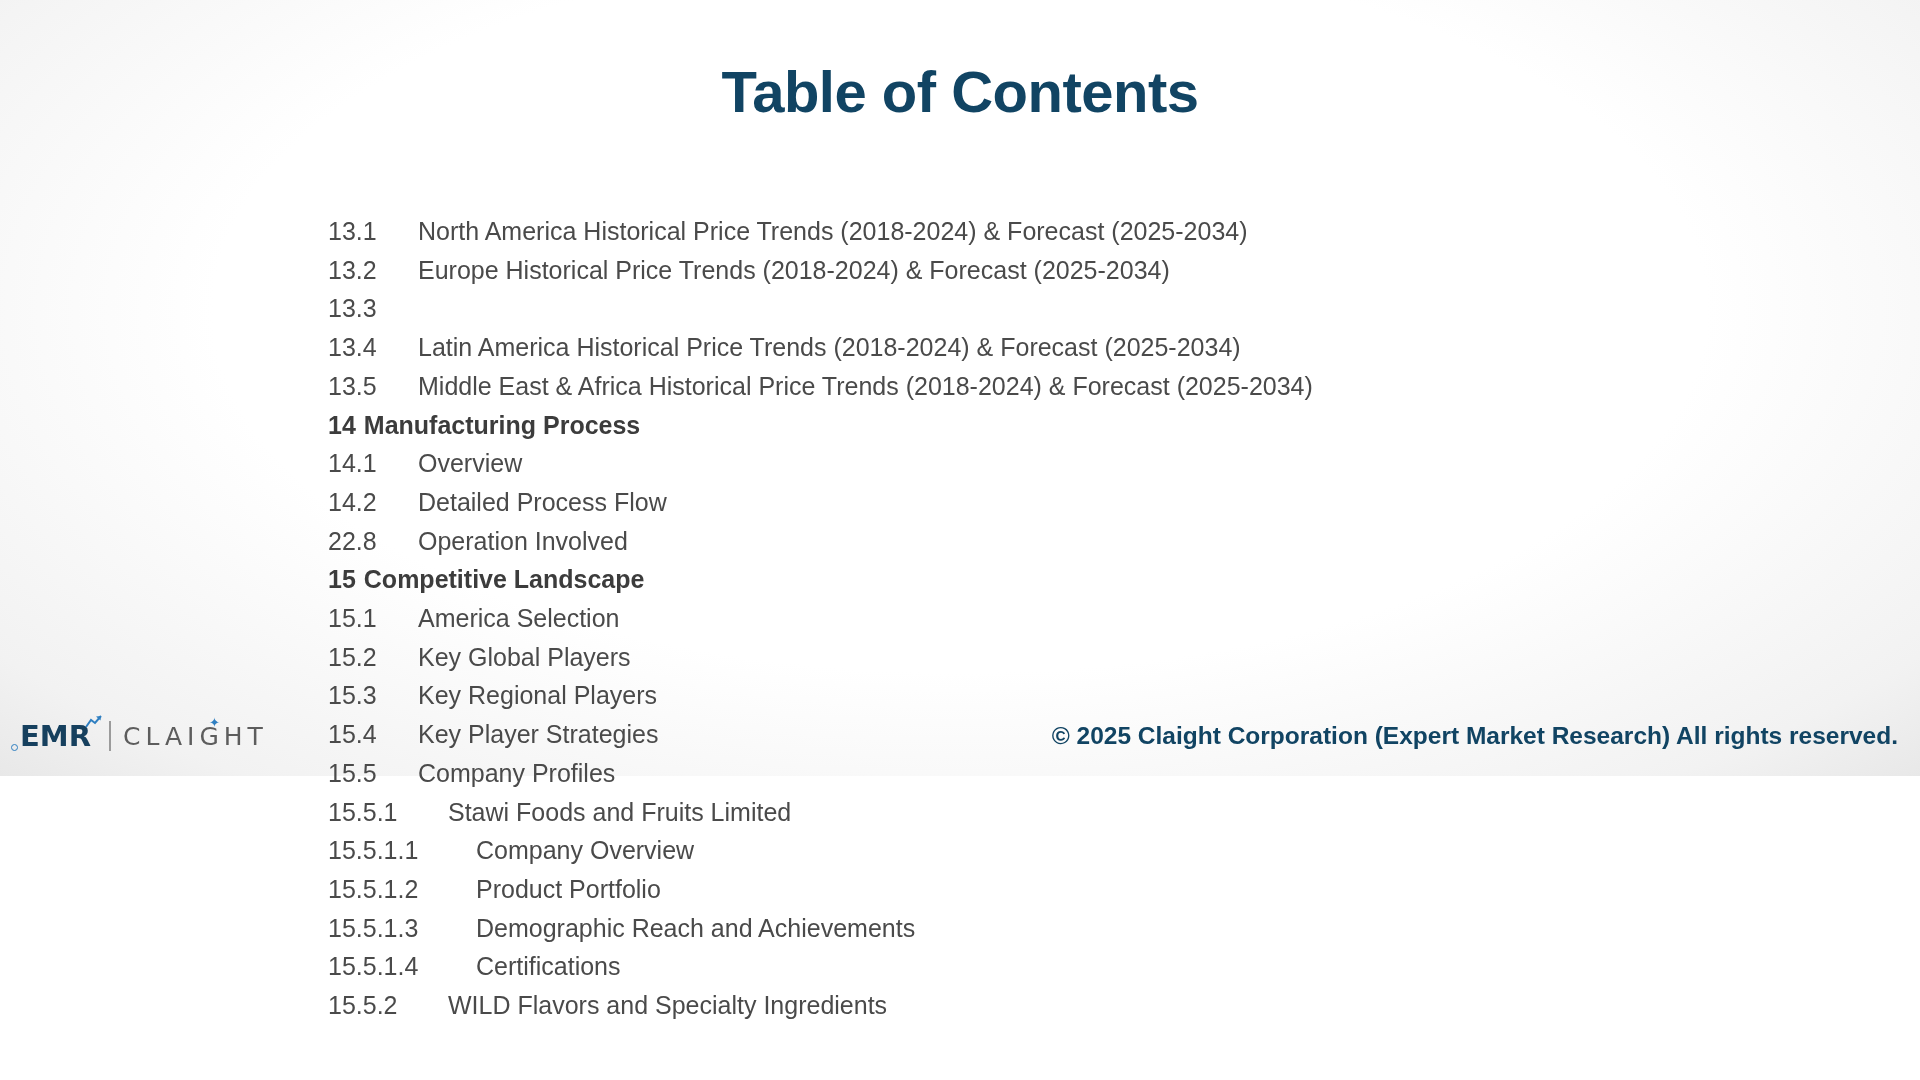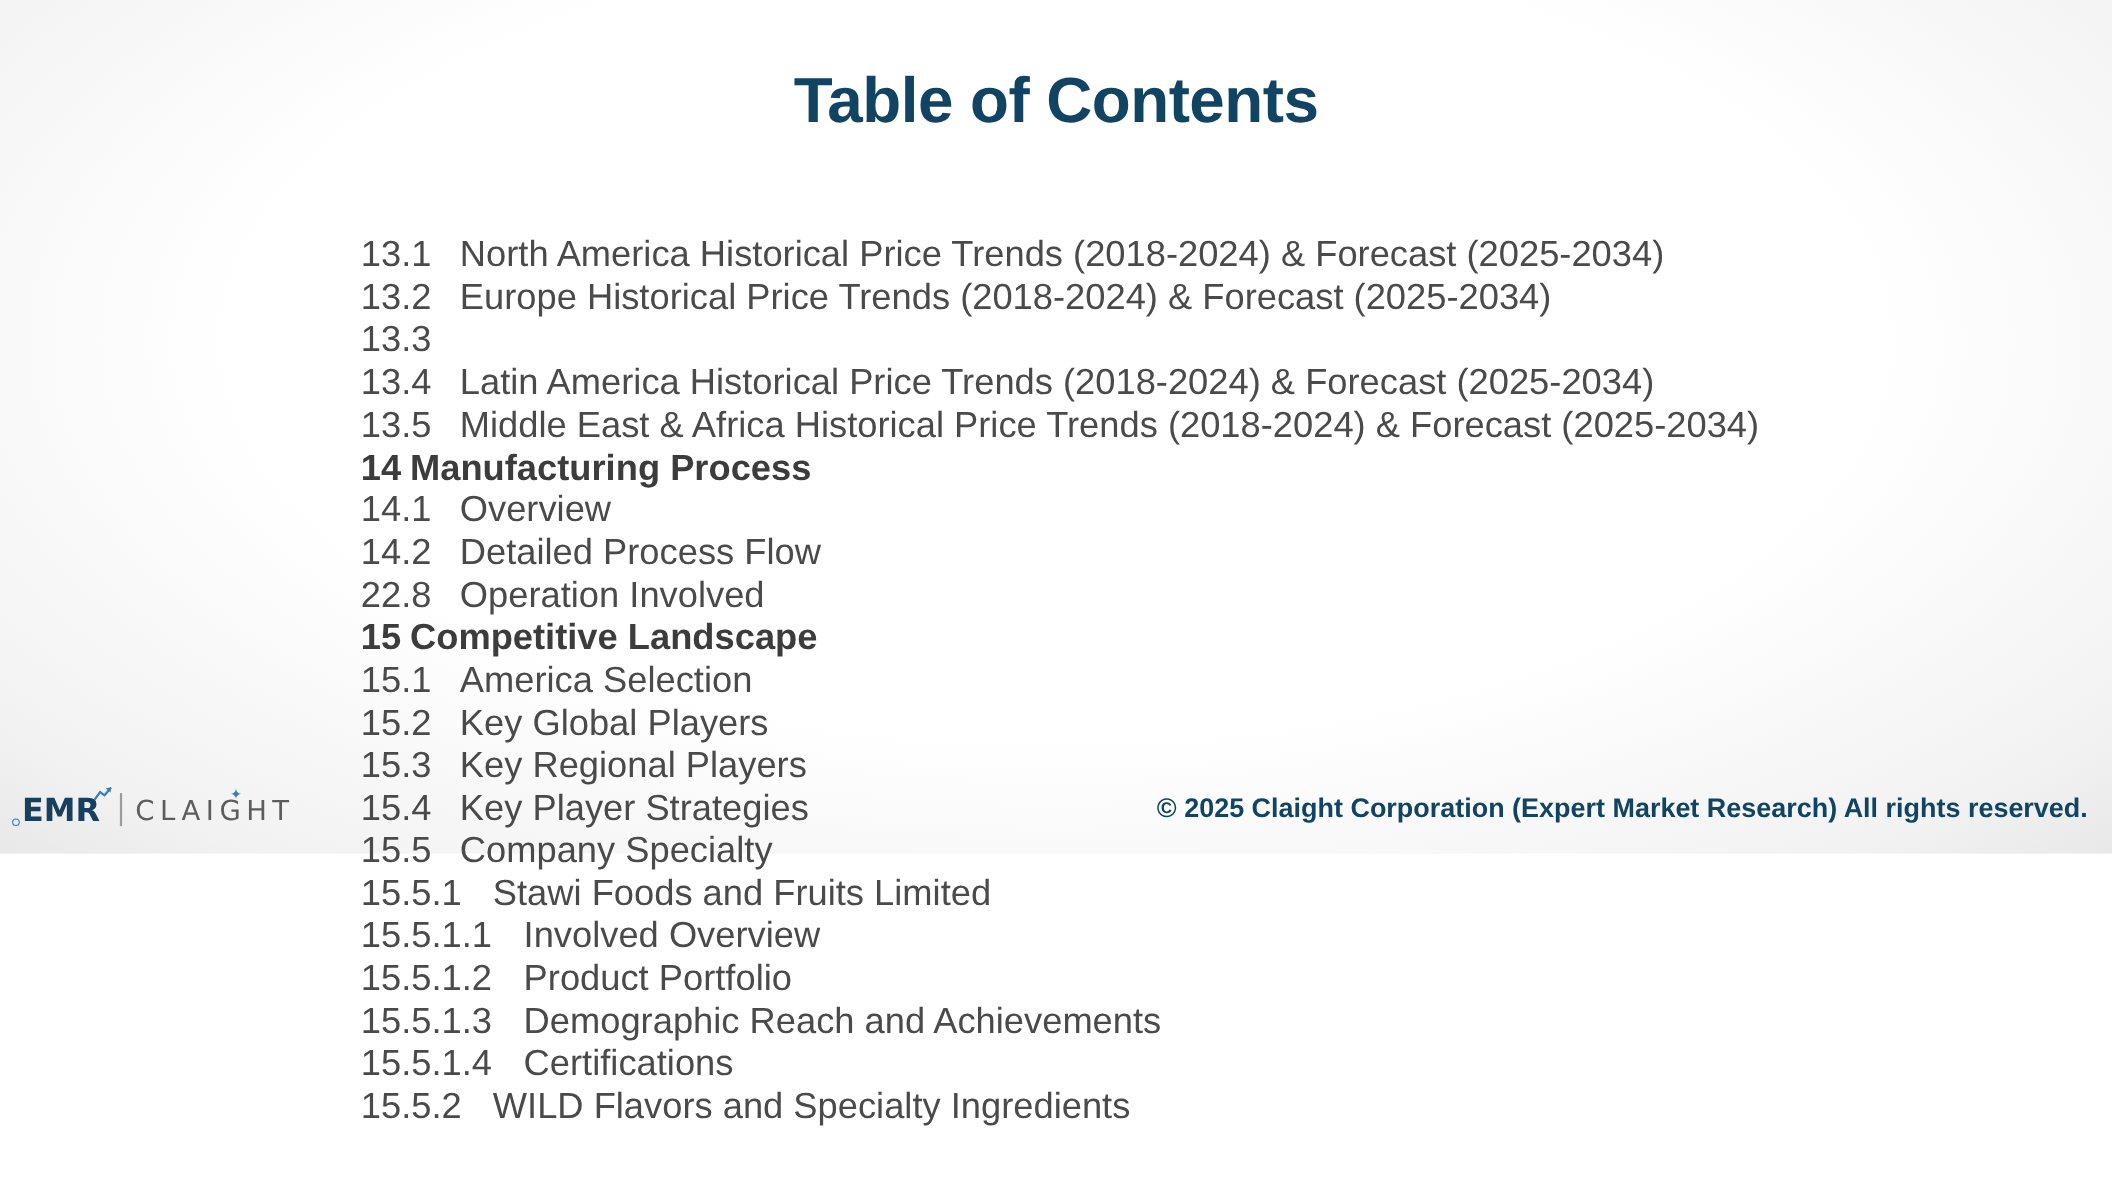--- a/index.html
+++ b/index.html
@@ -34,21 +34,21 @@
   }
   .toc {
     position: absolute;
     top: 212px;
     left: 328px;
     width: 1300px;
   }
   .toc-row {
     display: flex;
     align-items: baseline;
-    font-size: 33px;
+    font-size: 25px;
     line-height: 38.7px;
     color: #4a4a4a;
     white-space: nowrap;
   }
   .toc-row.section {
     font-weight: bold;
     color: #3c3c3c;
   }
   .toc-num {
     display: inline-block;
@@ -183,29 +183,29 @@
       <div class="toc-row lvl2">
         <span class="toc-num">15.3</span>
         <span class="toc-text">Key Regional Players</span>
       </div>
       <div class="toc-row lvl2">
         <span class="toc-num">15.4</span>
         <span class="toc-text">Key Player Strategies</span>
       </div>
       <div class="toc-row lvl2">
         <span class="toc-num">15.5</span>
-        <span class="toc-text">Company Specialty</span>
+        <span class="toc-text">Company Profiles</span>
       </div>
       <div class="toc-row lvl3">
         <span class="toc-num">15.5.1</span>
         <span class="toc-text">Stawi Foods and Fruits Limited</span>
       </div>
       <div class="toc-row lvl4">
         <span class="toc-num">15.5.1.1</span>
-        <span class="toc-text">Involved Overview</span>
+        <span class="toc-text">Company Overview</span>
       </div>
       <div class="toc-row lvl4">
         <span class="toc-num">15.5.1.2</span>
         <span class="toc-text">Product Portfolio</span>
       </div>
       <div class="toc-row lvl4">
         <span class="toc-num">15.5.1.3</span>
         <span class="toc-text">Demographic Reach and Achievements</span>
       </div>
       <div class="toc-row lvl4">

